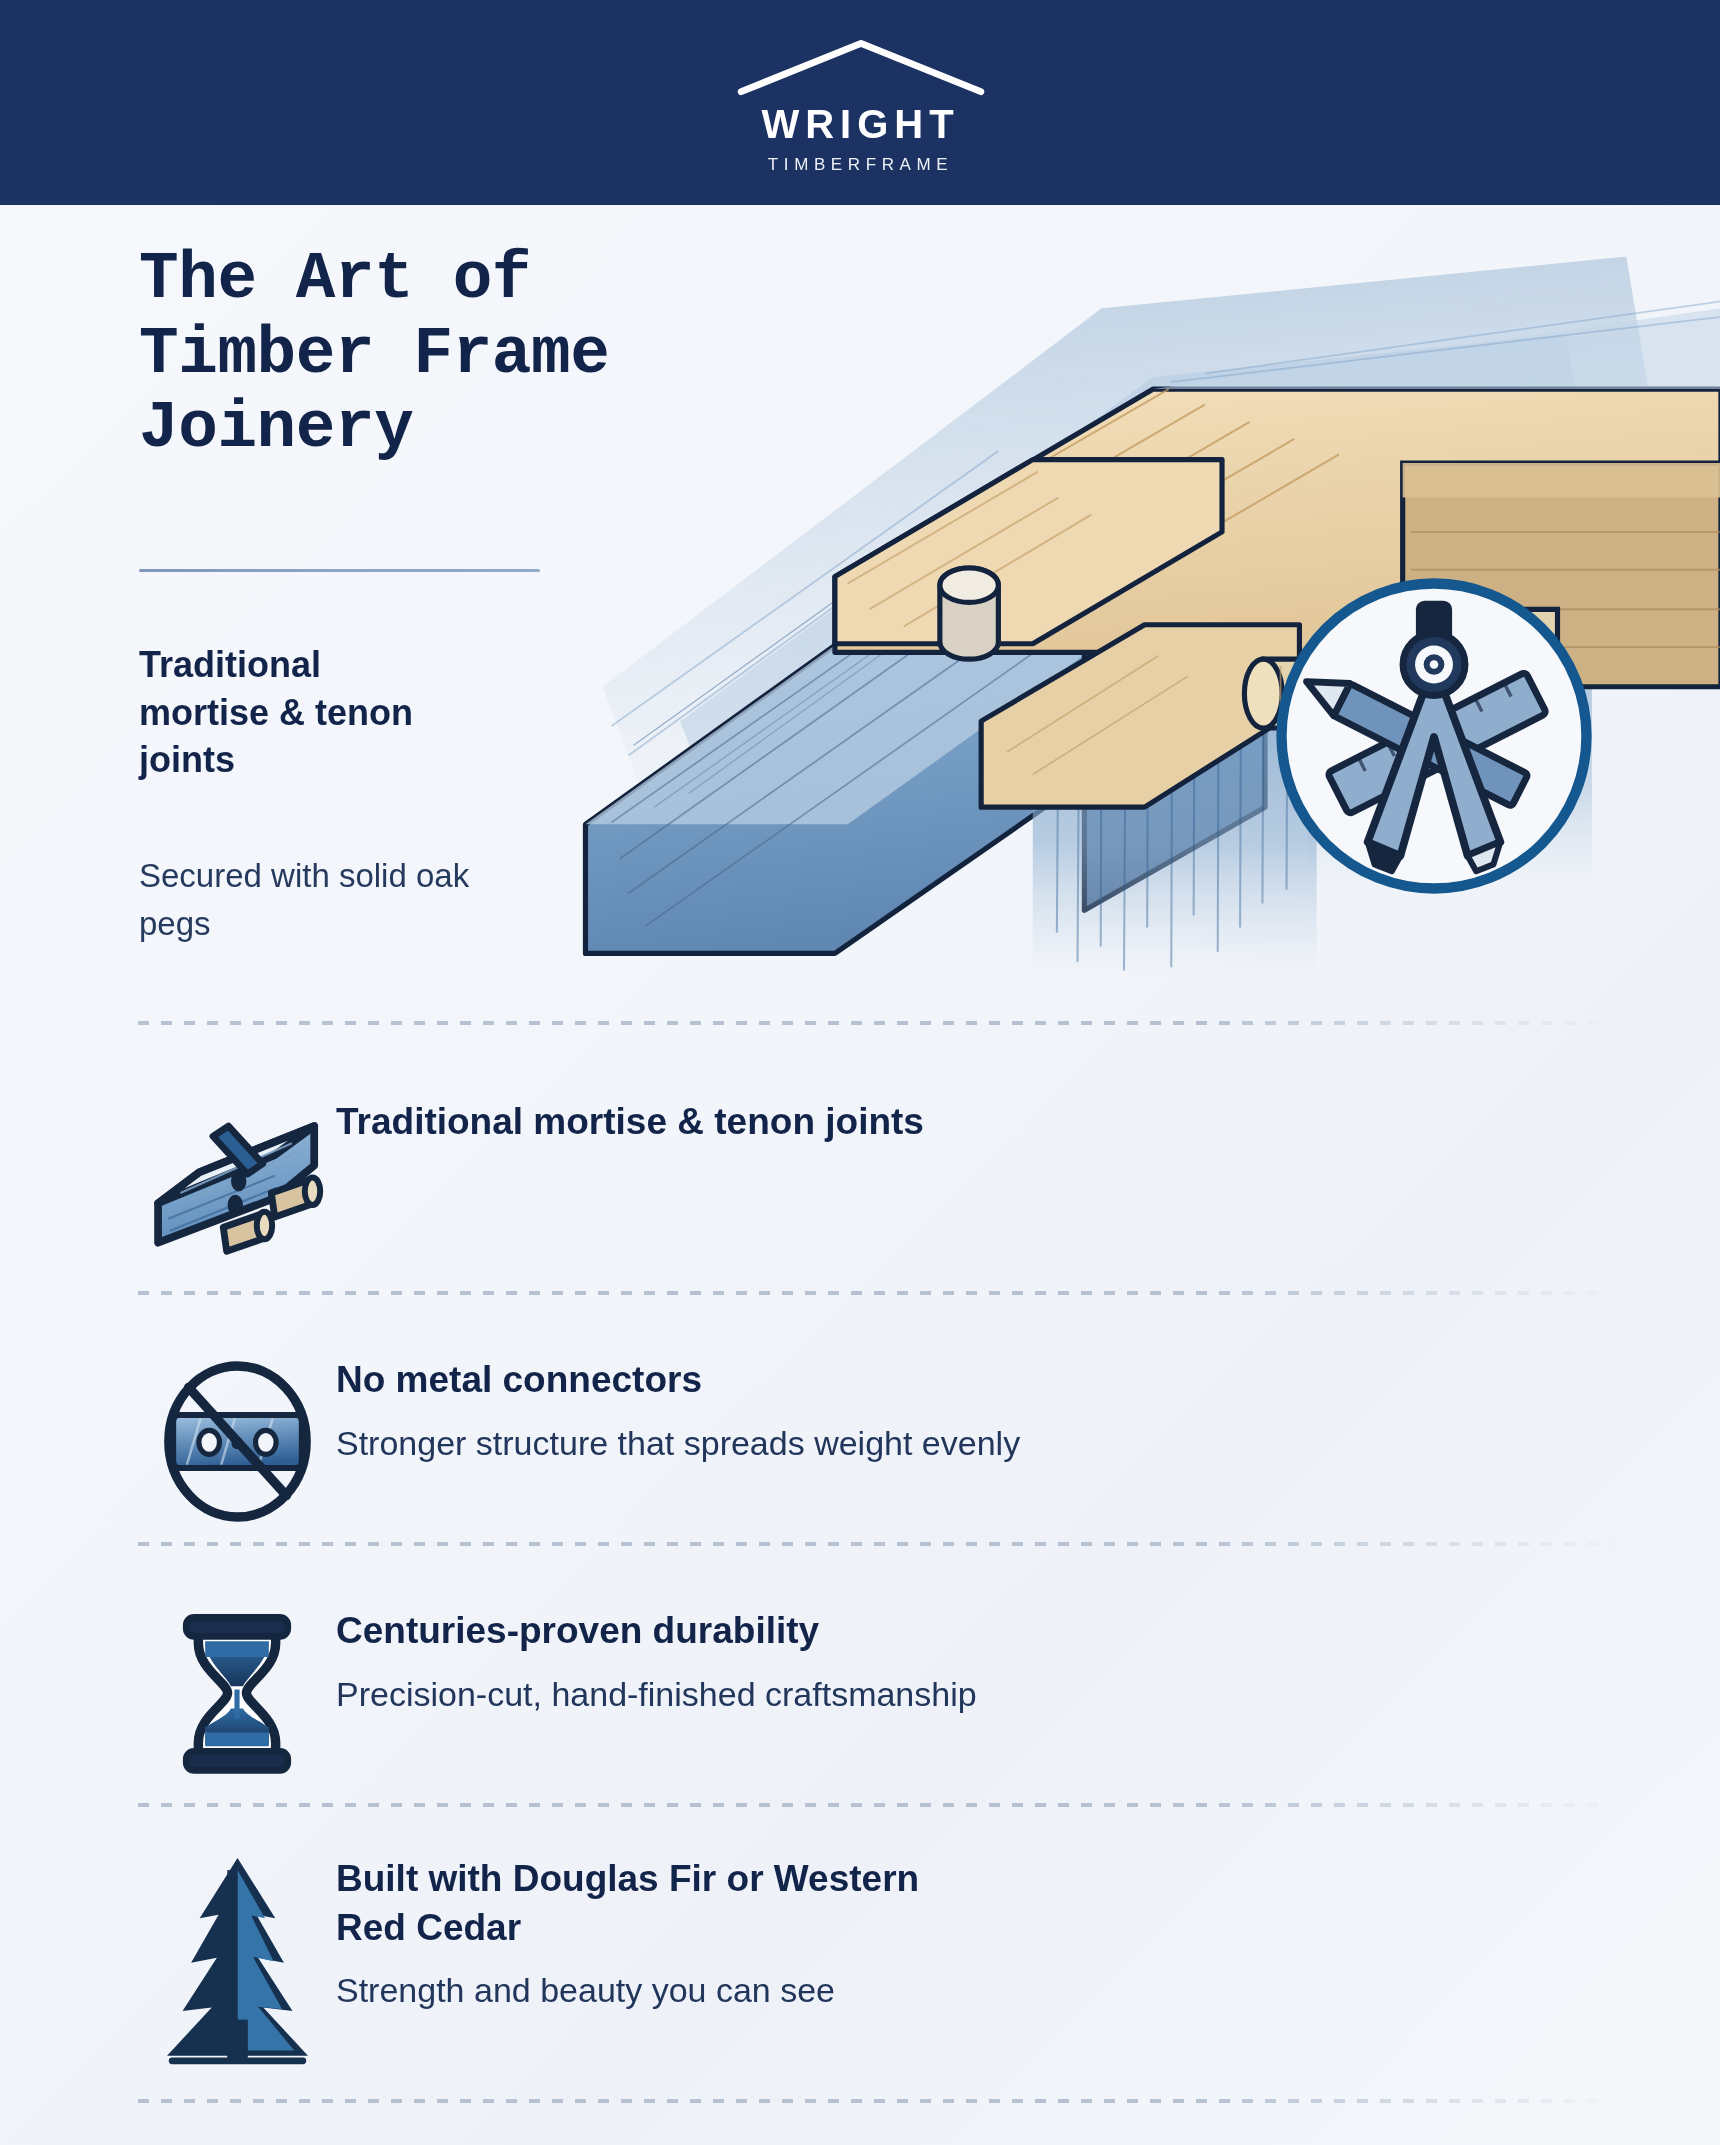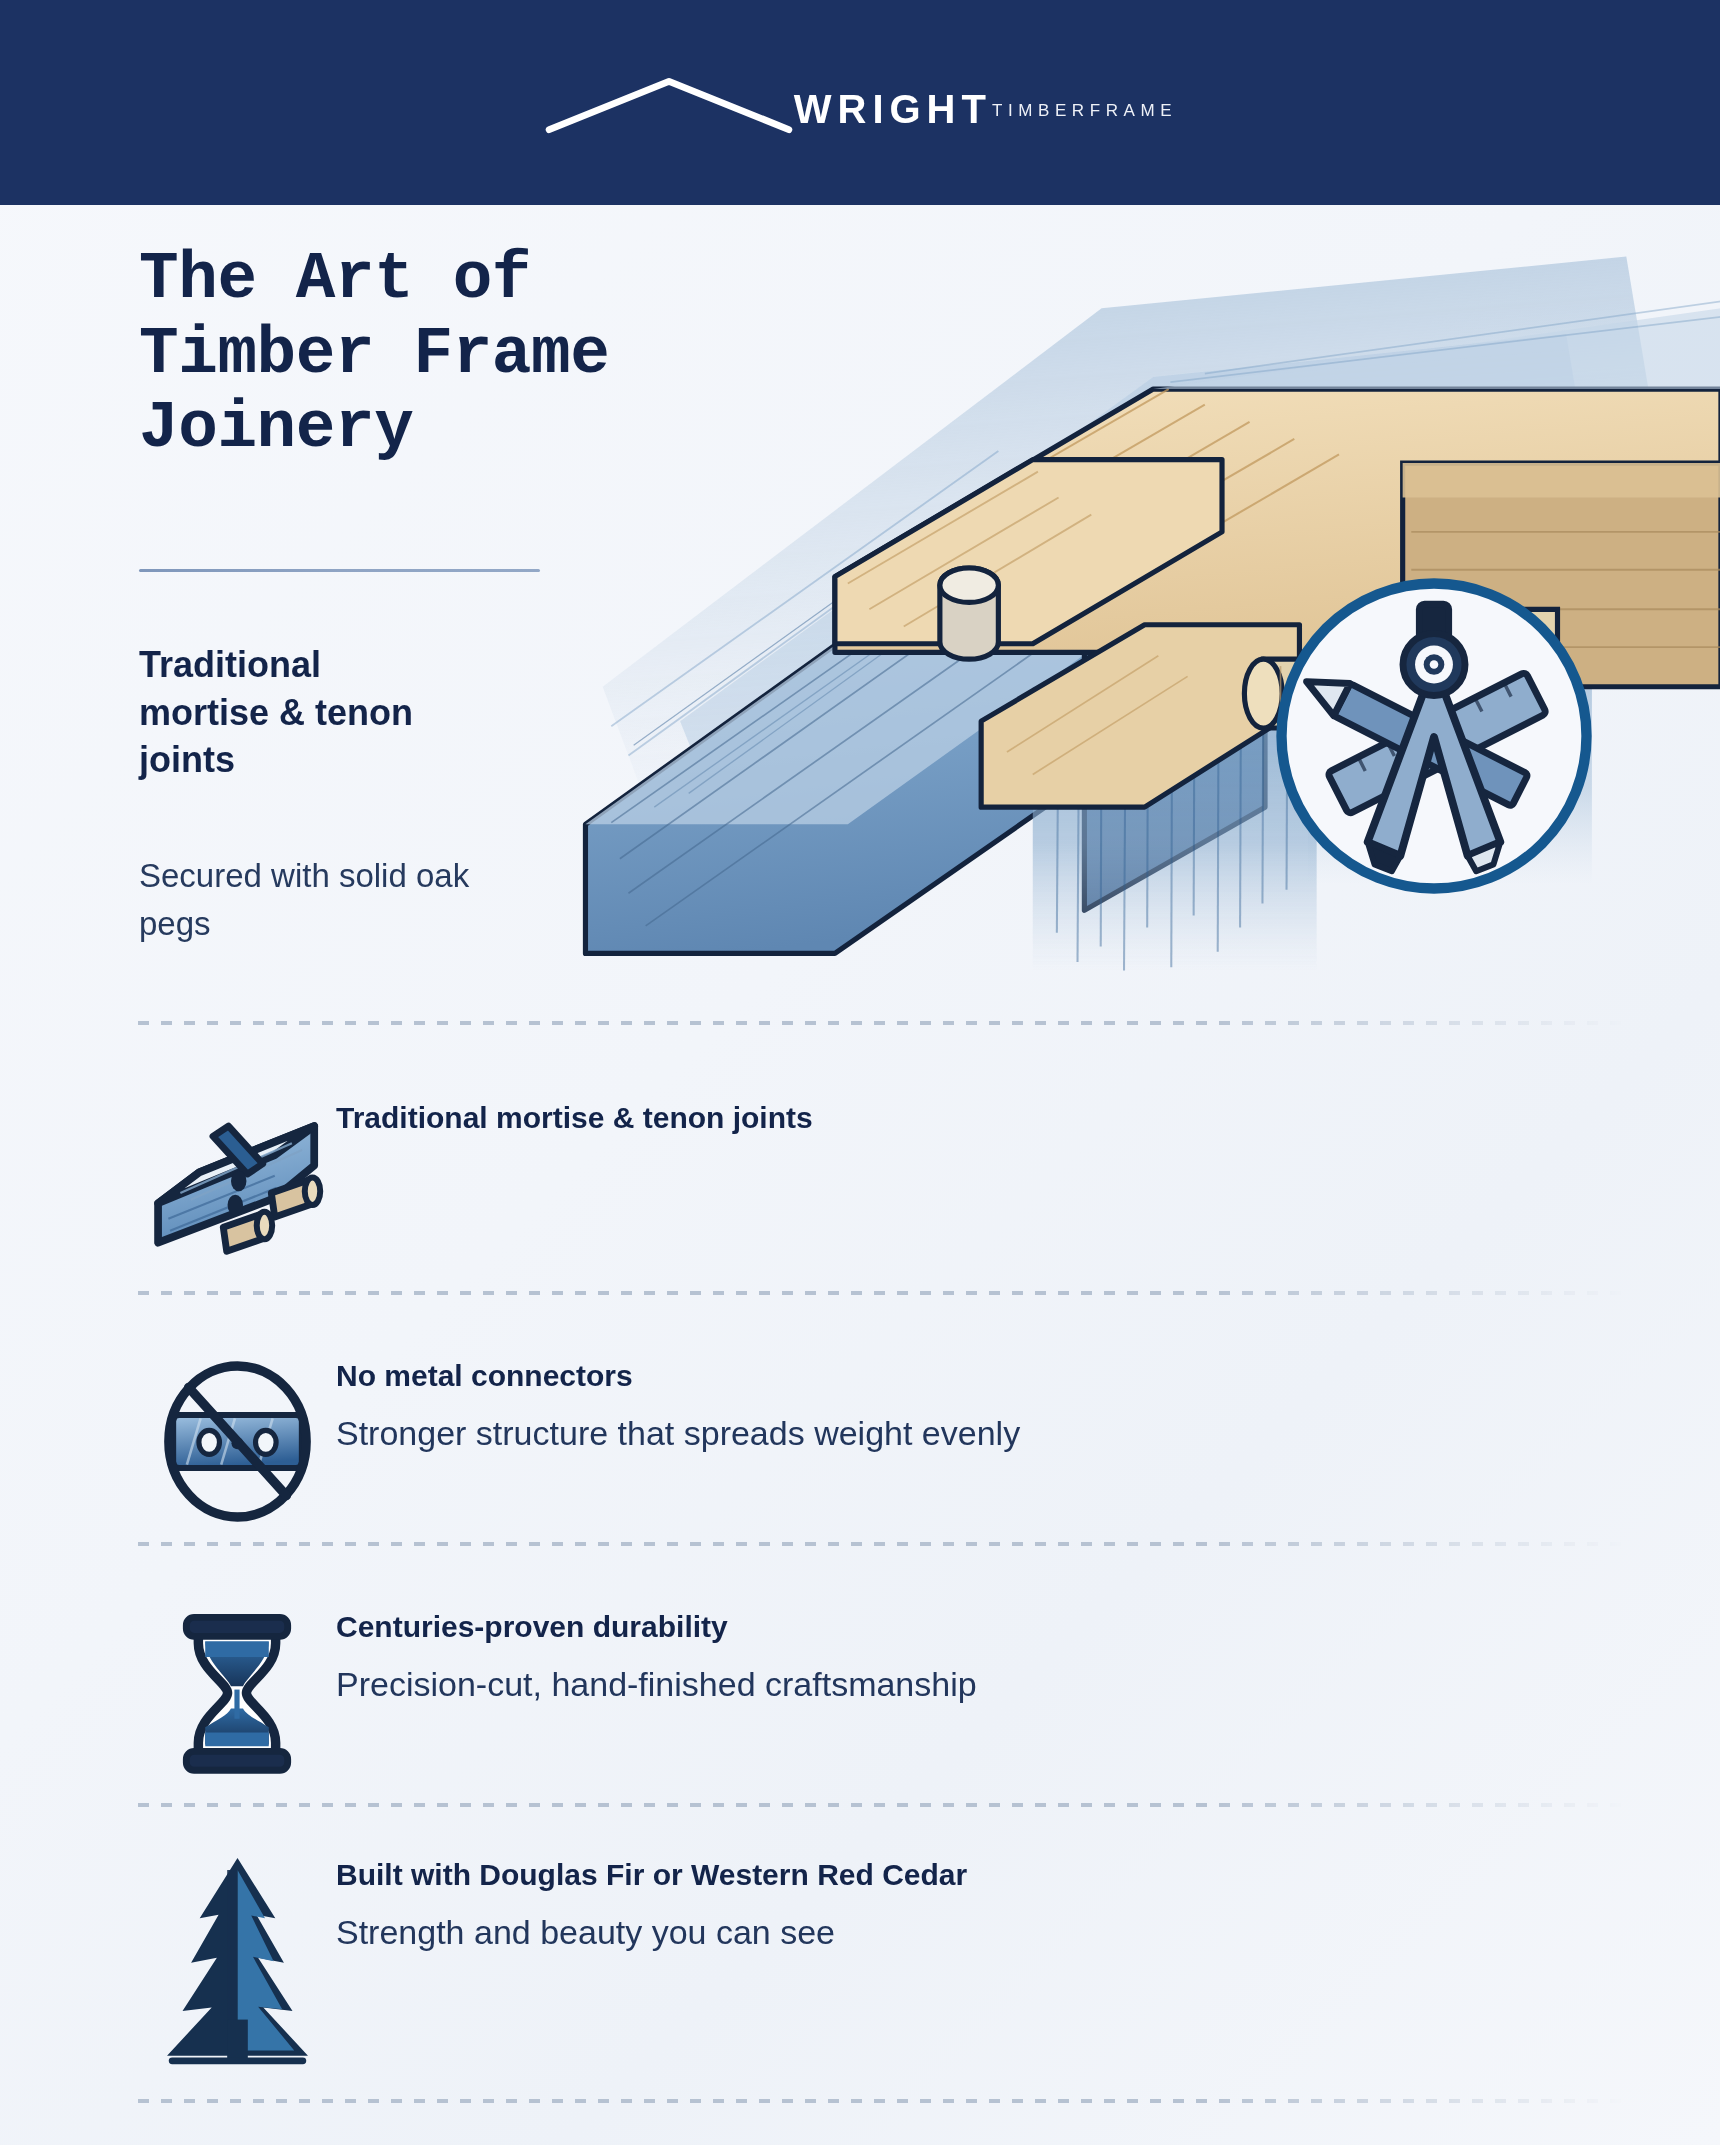--- a/index.html
+++ b/index.html
@@ -16,21 +16,21 @@
       linear-gradient(135deg,#f6f8fc 0%,#f2f5fa 45%,#eef2f8 70%,#f5f7fb 100%);
   }
 
   
   .header{
     position:absolute;left:0;top:0;width:1721px;height:205px;
     background:#1c3263;
     display:flex;align-items:center;justify-content:center;
   }
   .logo{
-    display:flex;flex-direction:row;align-items:center;justify-content:flex-start;
+    display:flex;flex-direction:column;align-items:center;justify-content:flex-start;
     margin-top:5.2px;
   }
   .logo-roof{display:block;}
   .logo-word{
     color:#ffffff;font-size:40px;font-weight:700;letter-spacing:6px;
     line-height:1;margin-top:7.7px;
     font-family:"Liberation Sans", sans-serif;
   }
   .logo-sub{
     color:#eef1f7;font-size:17px;font-weight:400;letter-spacing:5.6px;
@@ -87,21 +87,21 @@
   .item{
     position:absolute;left:138px;width:1463px;
     display:flex;align-items:flex-start;
   }
   .item-icon{
     width:198px;min-width:198px;height:181px;
     display:flex;align-items:center;justify-content:center;
   }
   .item-body{padding-top:5.2px;}
   .item-title{
-    color:#13244a;font-size:30px;font-weight:700;line-height:1.32;
+    color:#13244a;font-size:37px;font-weight:700;line-height:1.32;
     margin:0 0 15.5px 0;
   }
   .item-desc{
     color:#22365c;font-size:34px;font-weight:400;line-height:1.3;margin:0;
   }
 </style>
 </head>
 <body>
 
 <div class="page">

